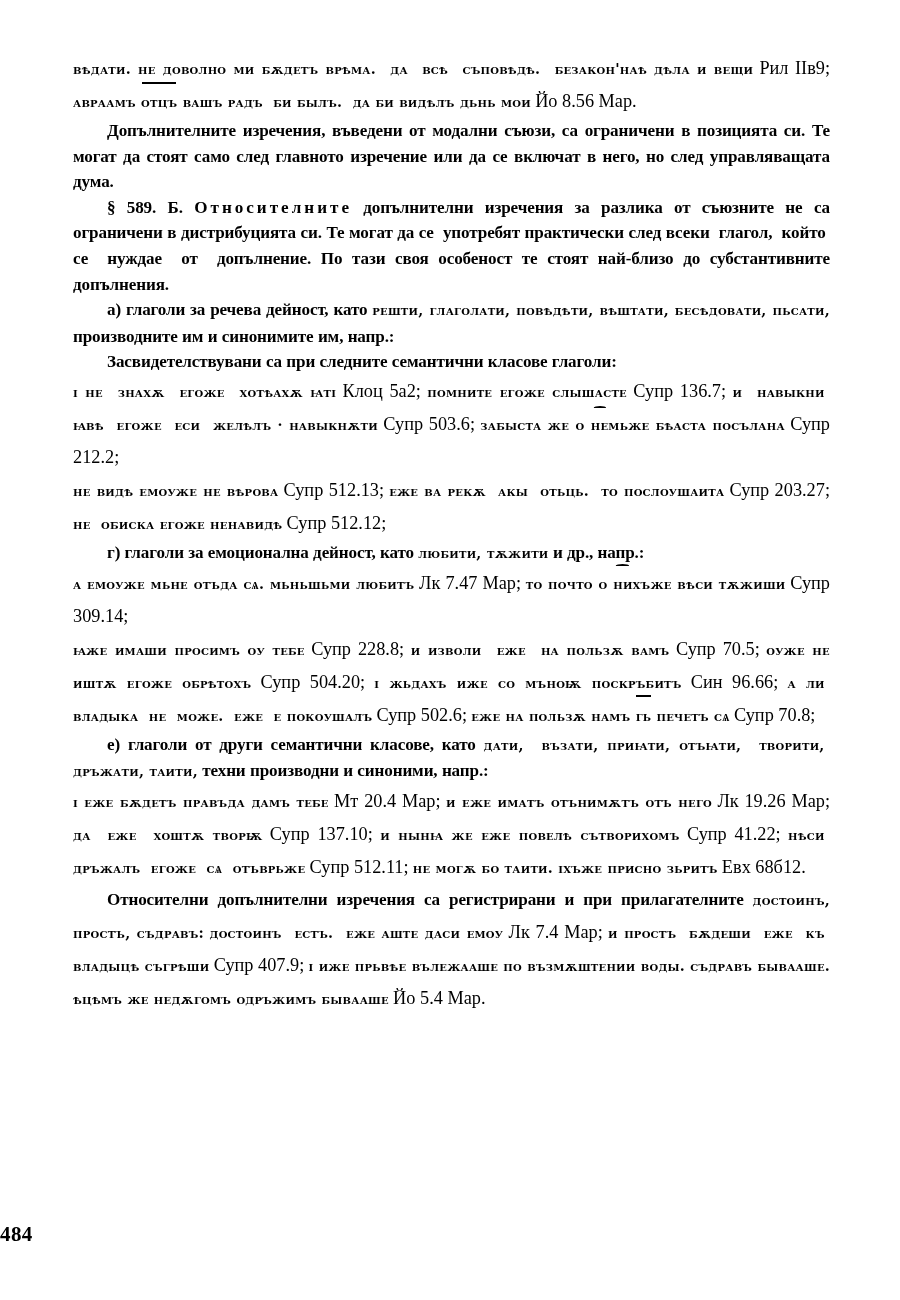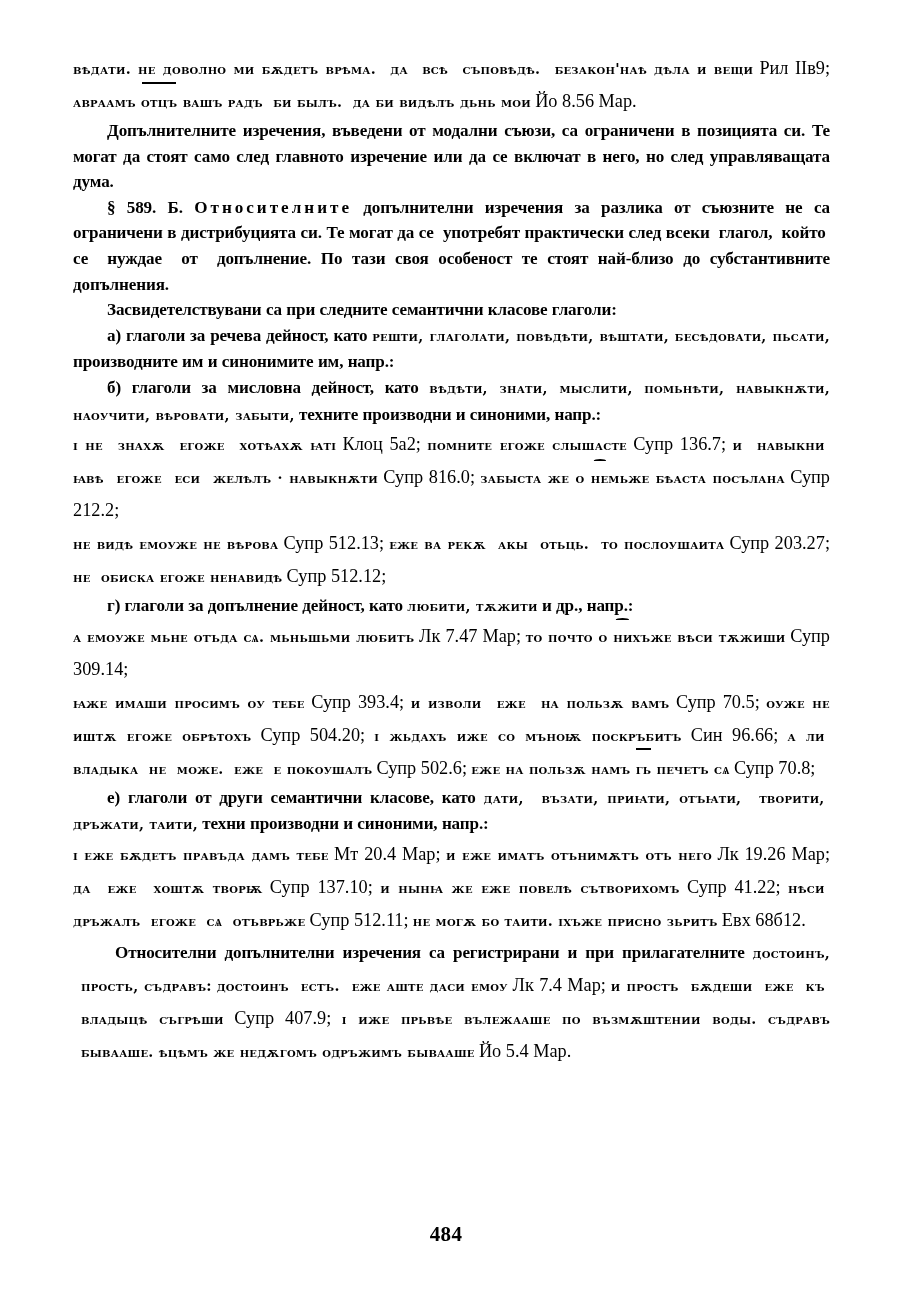--- a/index.html
+++ b/index.html
@@ -60,21 +60,20 @@
     margin: 0;
     font-size: 17.1px;
     line-height: 32px;
     text-align: justify;
     text-justify: inter-word;
     font-weight: 700;
     letter-spacing: -0.1px;
   }
   .ocs-line.indent {
     text-indent: 34px;
-    margin-left: 8px;
   }
   .ocs-line .src {
     font-family: "Liberation Serif", "DejaVu Serif", serif;
     font-variant: normal;
     font-weight: 400;
     font-size: 18.3px;
     letter-spacing: 0;
   }
 
   
@@ -124,26 +123,25 @@
   }
 
   .justify-last-left { text-align-last: left; }
 
   
   .folio {
     position: absolute;
     left: 0;
     right: 16px;
     top: 1222px;
-    text-align: center;
+    text-align: left;
     font-family: "Liberation Serif", "DejaVu Serif", serif;
     font-weight: 700;
     font-size: 21px;
     letter-spacing: 0.4px;
-    padding-left: 8px;
   }
 </style>
 </head>
 <body>
 
 <div class="page">
   <div class="text-column">
 
     <p class="ocs-line">
       <span class="ocs">вѣдати. не доволно ми бѫдетъ врѣма.&nbsp; да&nbsp; всѣ&nbsp; съповѣдѣ.&nbsp; безакон'наѣ дѣла и вещи</span>
@@ -154,71 +152,65 @@
 
     <p class="para indent">Допълнителните изречения, въведени от модални съюзи, са ограничени в позицията си. Те могат да стоят само след главното изречение или да се включат в него, но след управляващата дума.</p>
 
     <p class="para indent">
       <span>§ 589.</span>
       <span>Б.</span>
       <span class="spaced">Относителните</span>
       <span>допълнителни изречения за разлика от съюзните не са ограничени в дистрибуцията си. Те могат да се&nbsp; употребят практически след всеки&nbsp; глагол,&nbsp; който&nbsp; се&nbsp; нуждае&nbsp; от&nbsp; допълнение. По тази своя особеност те стоят най-близо до субстантивните допълнения.</span>
     </p>
 
-    <p class="para indent">Засвидетелствувани са при следните семантични класове глаголи:</p>
-
     <p class="para indent">
       <span>а)</span>
       <span>глаголи за речева дейност, като</span>
       <span class="ocs">решти, глаголати, повѣдѣти, вѣштати, бесѣдовати, пьсати,</span>
       <span>производните им и синонимите им, напр.:</span>
     </p>
 
-    <p class="para indent">
-      <span>б)</span>
-      <span>глаголи за мисловна дейност, като</span>
-      <span class="ocs">вѣдѣти, знати, мыслити, помьнѣти, навыкнѫти, наоучити, вѣровати, забыти,</span>
-      <span>техните производни и синоними, напр.:</span>
-    </p>
+    <p class="para indent">Засвидетелствувани са при следните семантични класове глаголи:</p>
+
     <p class="ocs-line">
       <span class="ocs">і не&nbsp; знахѫ&nbsp; егоже&nbsp; хотѣахѫ ꙗті</span>
       <span class="src">Клоц 5а2;</span>
       <span class="ocs">помните егоже слышасте</span>
       <span class="src">Супр 136.7;</span>
       <span class="ocs">и&nbsp; навыкни&nbsp; ꙗвѣ&nbsp; егоже&nbsp; еси&nbsp; желѣлъ&nbsp;·&nbsp;навыкнѫти</span>
-      <span class="src">Супр 816.0;</span>
+      <span class="src">Супр 503.6;</span>
       <span class="ocs">забыста же о <span class="mark-breve">не</span>мьже бѣаста посълана</span>
       <span class="src">Супр 212.2;</span>
     </p>
 
     <p class="ocs-line">
       <span class="ocs">не видѣ емоуже не вѣрова</span>
       <span class="src">Супр 512.13;</span>
       <span class="ocs">еже ва рекѫ&nbsp; акы&nbsp; отьць.&nbsp; то послоушаита</span>
       <span class="src">Супр 203.27;</span>
       <span class="ocs">не&nbsp; обиска егоже ненавидѣ</span>
       <span class="src">Супр 512.12;</span>
     </p>
 
     <p class="para indent">
       <span>г)</span>
-      <span>глаголи за допълнение дейност, като</span>
+      <span>глаголи за емоционална дейност, като</span>
       <span class="ocs">любити, тѫжити</span>
       <span>и др., напр.:</span>
     </p>
     <p class="ocs-line">
       <span class="ocs">а емоуже мьне отъда сѧ. мьньшьми любитъ</span>
       <span class="src">Лк 7.47 Мар;</span>
       <span class="ocs">то почто о <span class="mark-breve">ни</span>хъже вѣси тѫжиши</span>
       <span class="src">Супр 309.14;</span>
     </p>
 
     <p class="ocs-line">
       <span class="ocs">ꙗже имаши просимъ оу тебе</span>
-      <span class="src">Супр 393.4;</span>
+      <span class="src">Супр 228.8;</span>
       <span class="ocs">и изволи&nbsp; еже&nbsp; на пользѫ вамъ</span>
       <span class="src">Супр 70.5;</span>
       <span class="ocs">оуже не иштѫ егоже обрѣтохъ</span>
       <span class="src">Супр 504.20;</span>
       <span class="ocs">і жьдахъ иже со мъноѭ поскръбитъ</span>
       <span class="src">Син 96.66;</span>
       <span class="ocs">а ли&nbsp; владыка&nbsp; не&nbsp; може.&nbsp; еже&nbsp; е покоушалъ</span>
       <span class="src">Супр 502.6;</span>
       <span class="ocs">еже на пользѫ намъ <span class="titlo">гь</span> печетъ сѧ</span>
       <span class="src">Супр 70.8;</span>

